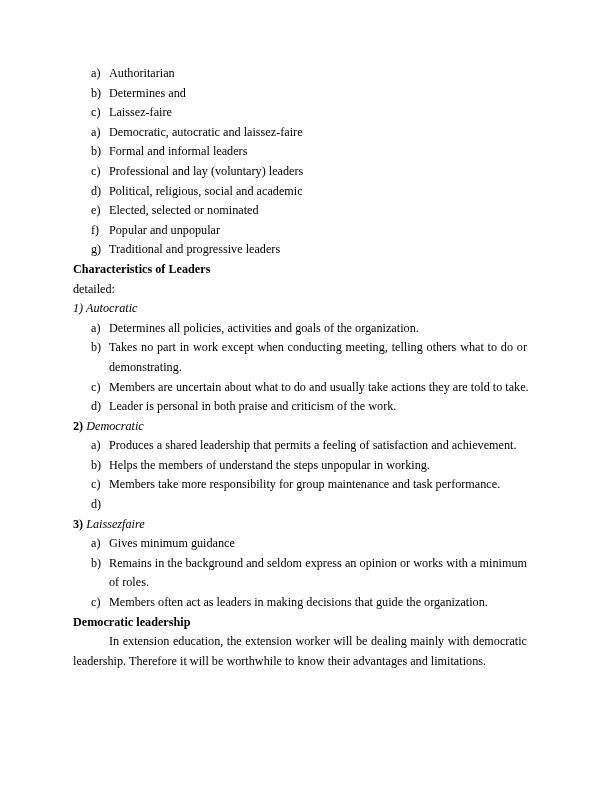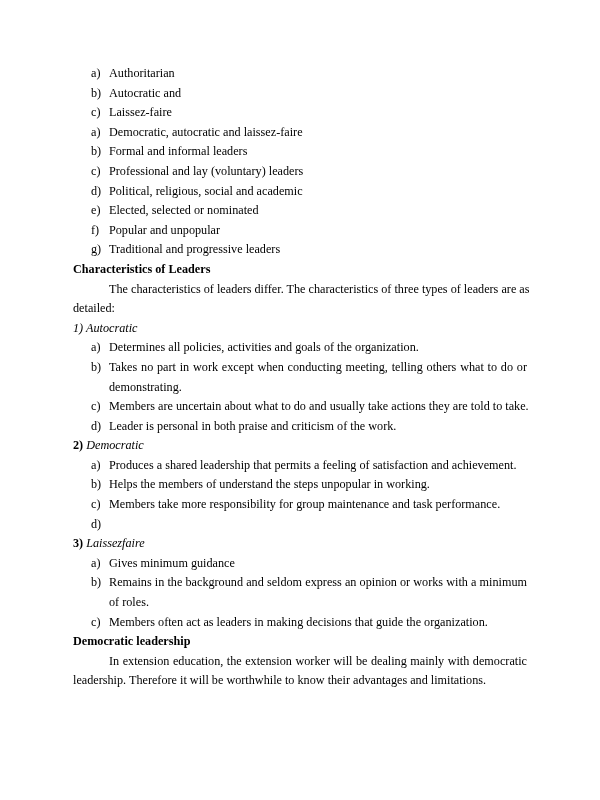--- a/index.html
+++ b/index.html
@@ -20,21 +20,21 @@
 <body>
 
 <div class="page">
 
   <div class="line li">
       <span class="mk">a)</span>
       <span class="tx last">Authoritarian</span>
     </div>
   <div class="line li">
       <span class="mk">b)</span>
-      <span class="tx last">Autocratic and</span>
+      <span class="tx last">Determines and</span>
     </div>
   <div class="line li">
       <span class="mk">c)</span>
       <span class="tx last">Laissez-faire</span>
     </div>
 
 
   <div class="line li">
       <span class="mk">a)</span>
       <span class="tx last">Democratic, autocratic and laissez-faire</span>
@@ -58,21 +58,20 @@
   <div class="line li">
       <span class="mk">f)</span>
       <span class="tx last">Popular and unpopular</span>
     </div>
   <div class="line li">
       <span class="mk">g)</span>
       <span class="tx last">Traditional and progressive leaders</span>
     </div>
 
   <div class="line h">Characteristics of Leaders</div>
-  <div class="line just ind">The characteristics of leaders differ. The characteristics of three types of leaders are as</div>
   <div class="line">detailed:</div>
 
   <div class="line bi">1) Autocratic</div>
   <div class="line li">
       <span class="mk">a)</span>
       <span class="tx last">Determines all policies, activities and goals of the organization.</span>
     </div>
   <div class="line li">
       <span class="mk">b)</span>
       <span class="tx">Takes no part in work except when conducting meeting, telling others what to do or</span>

